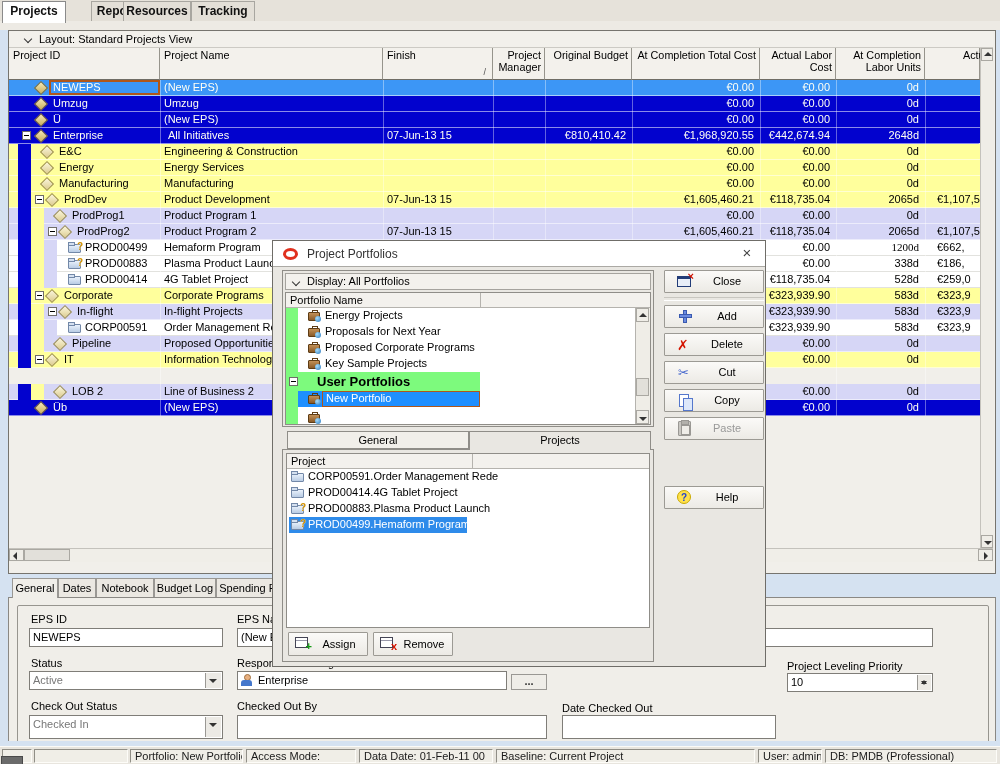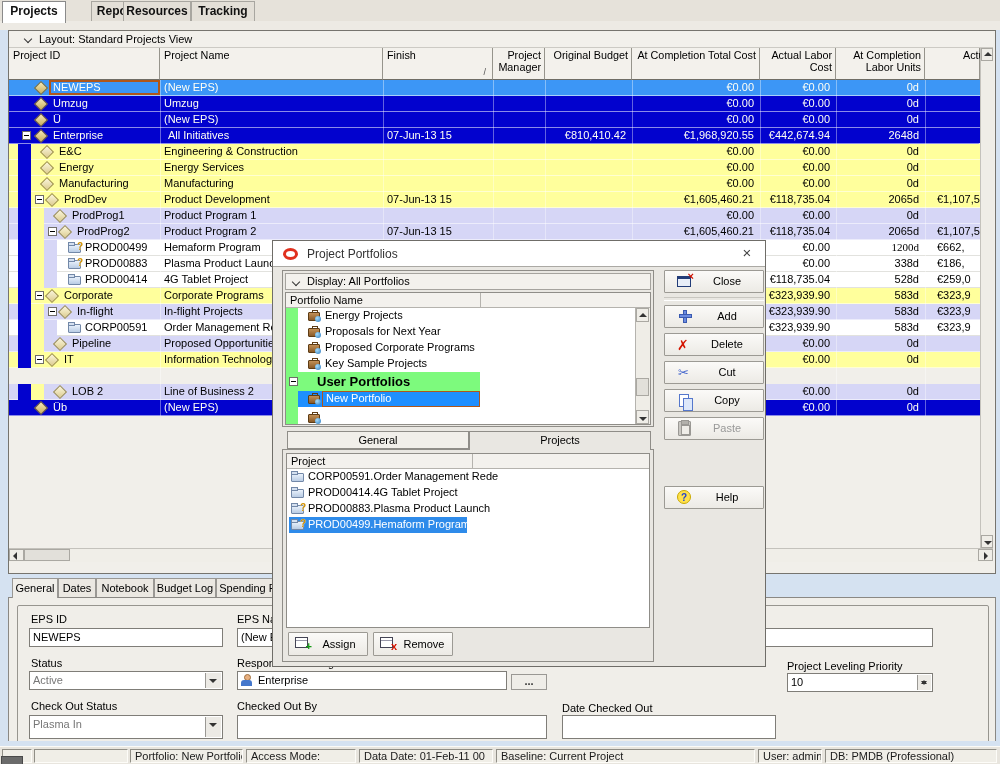--- a/index.html
+++ b/index.html
@@ -420,21 +420,21 @@
       <div class="flabel" style="left:778px;top:62px;">Project Leveling Priority</div>
       <div class="finput" style="left:778px;top:75px;width:146px;height:19px;">
         <span>10</span>
         <span class="spinner">
             <i class="up"></i>
             <i class="dn"></i>
           </span>
       </div>
       <div class="flabel" style="left:22px;top:102px;">Check Out Status</div>
       <div class="finput combo" style="left:20px;top:117px;width:194px;height:24px;">
-        <span class="graytxt">Plasma In</span>
+        <span class="graytxt">Checked In</span>
         <span class="arrowbtn">
             <i class="tri"></i>
           </span>
       </div>
       <div class="flabel" style="left:228px;top:102px;">Checked Out By</div>
       <div class="finput" style="left:228px;top:117px;width:310px;height:24px;"></div>
       <div class="flabel" style="left:553px;top:104px;">Date Checked Out</div>
       <div class="finput" style="left:553px;top:117px;width:214px;height:24px;"></div>
     </div>
   <div class="ftab active" style="left: 4px; width: 46px;">General</div>

